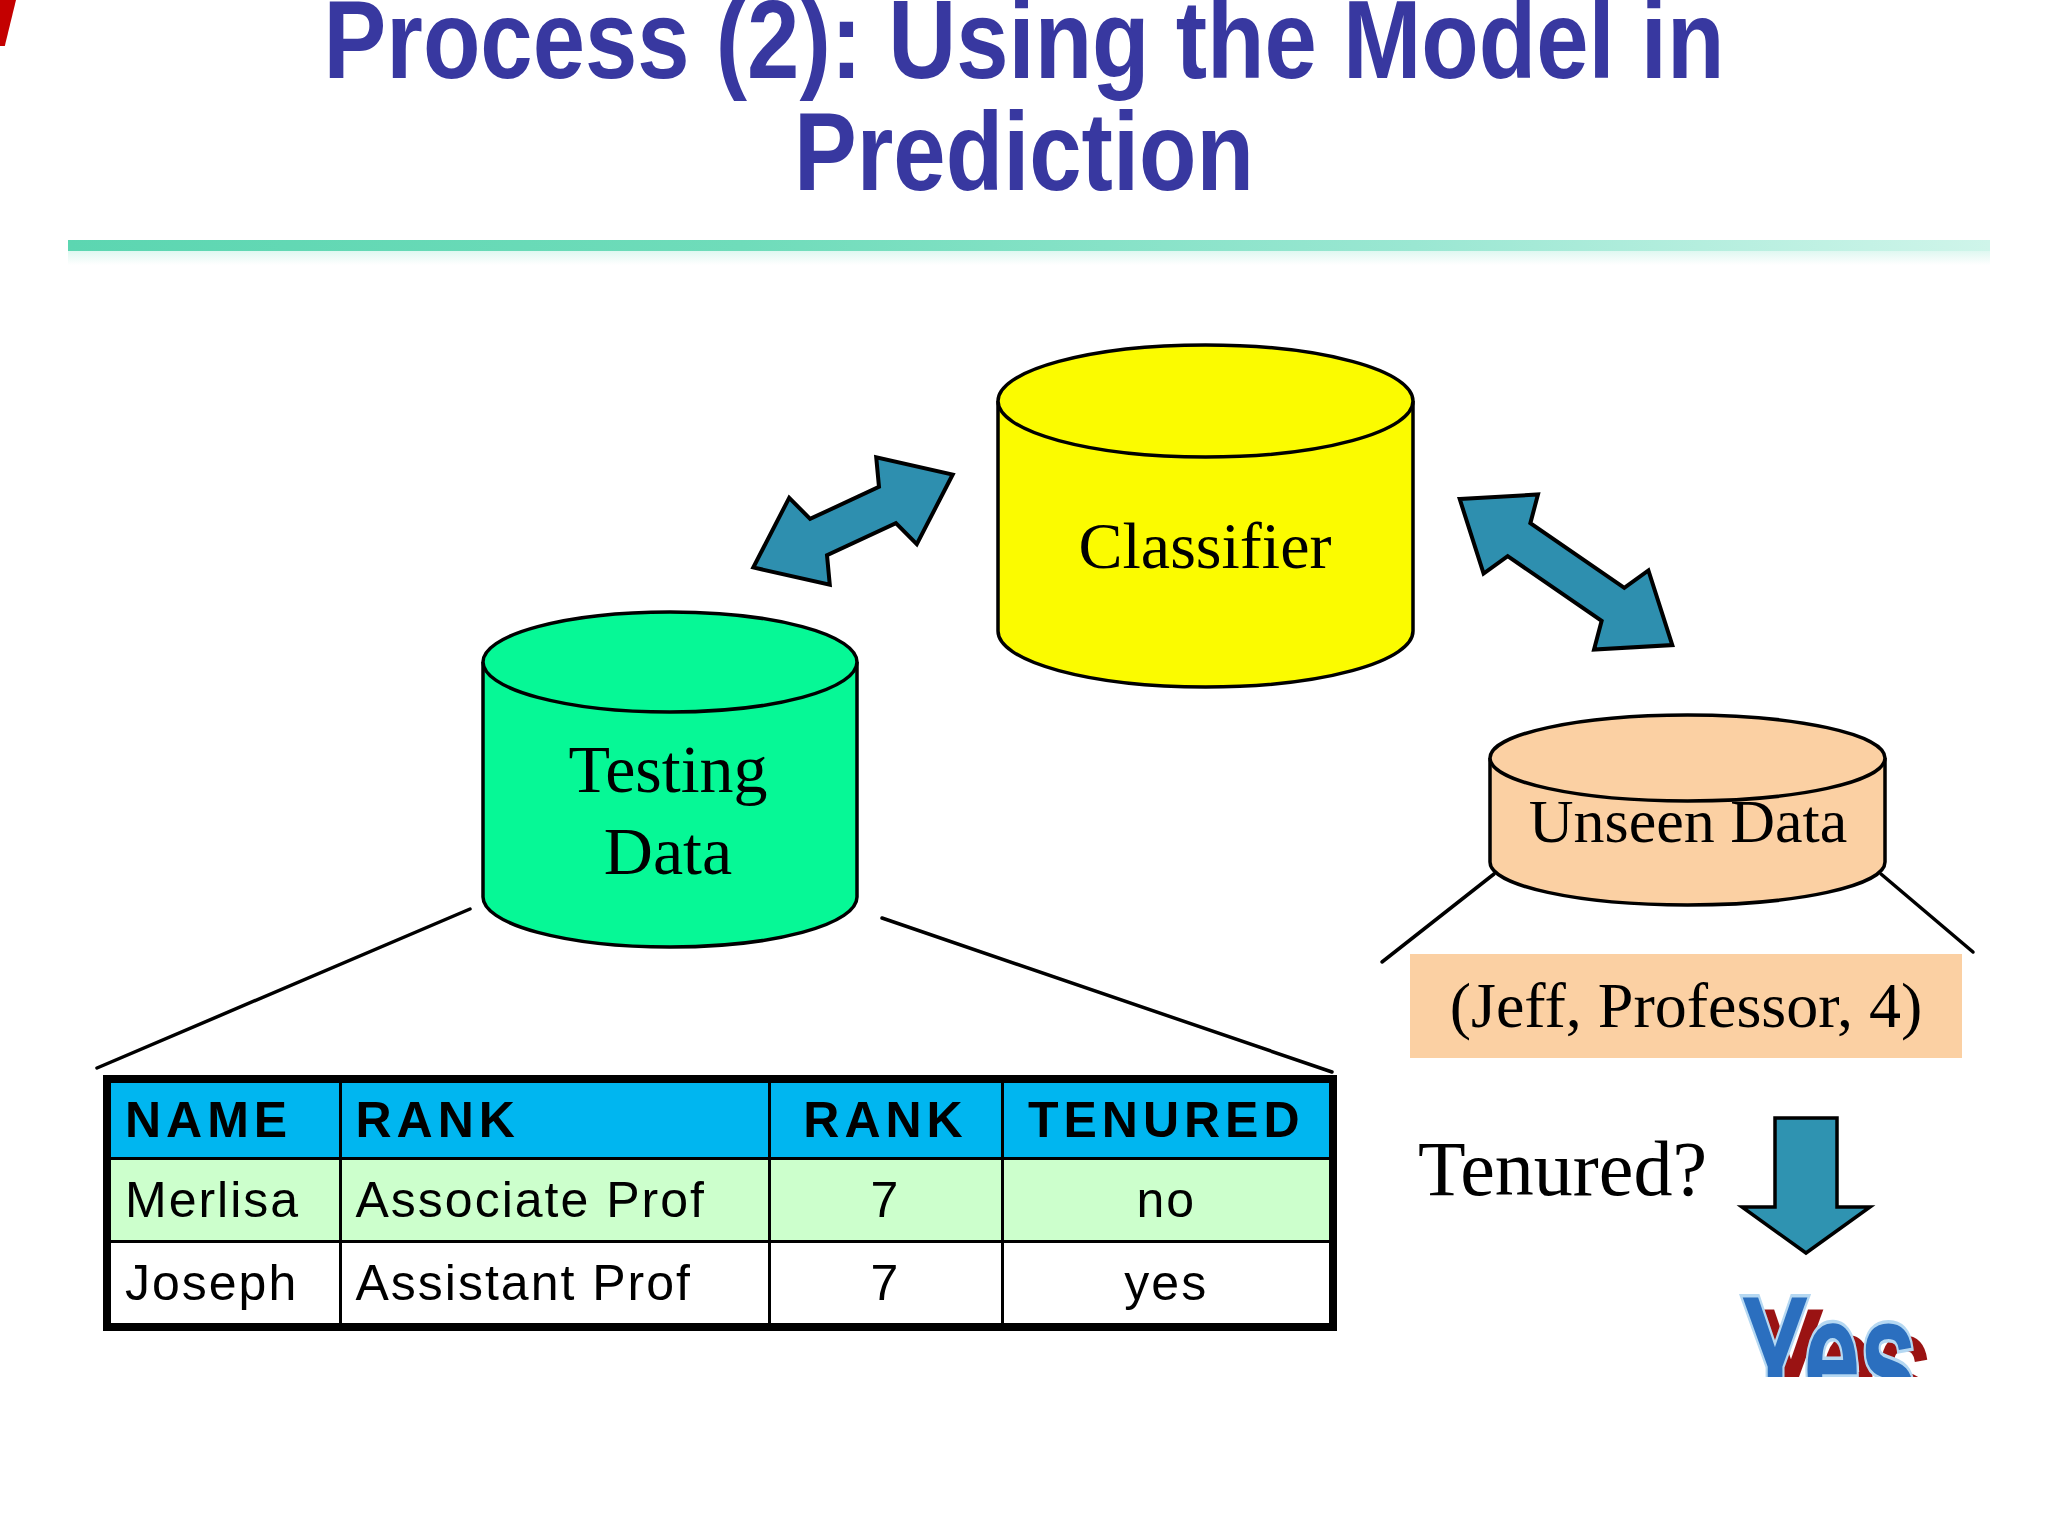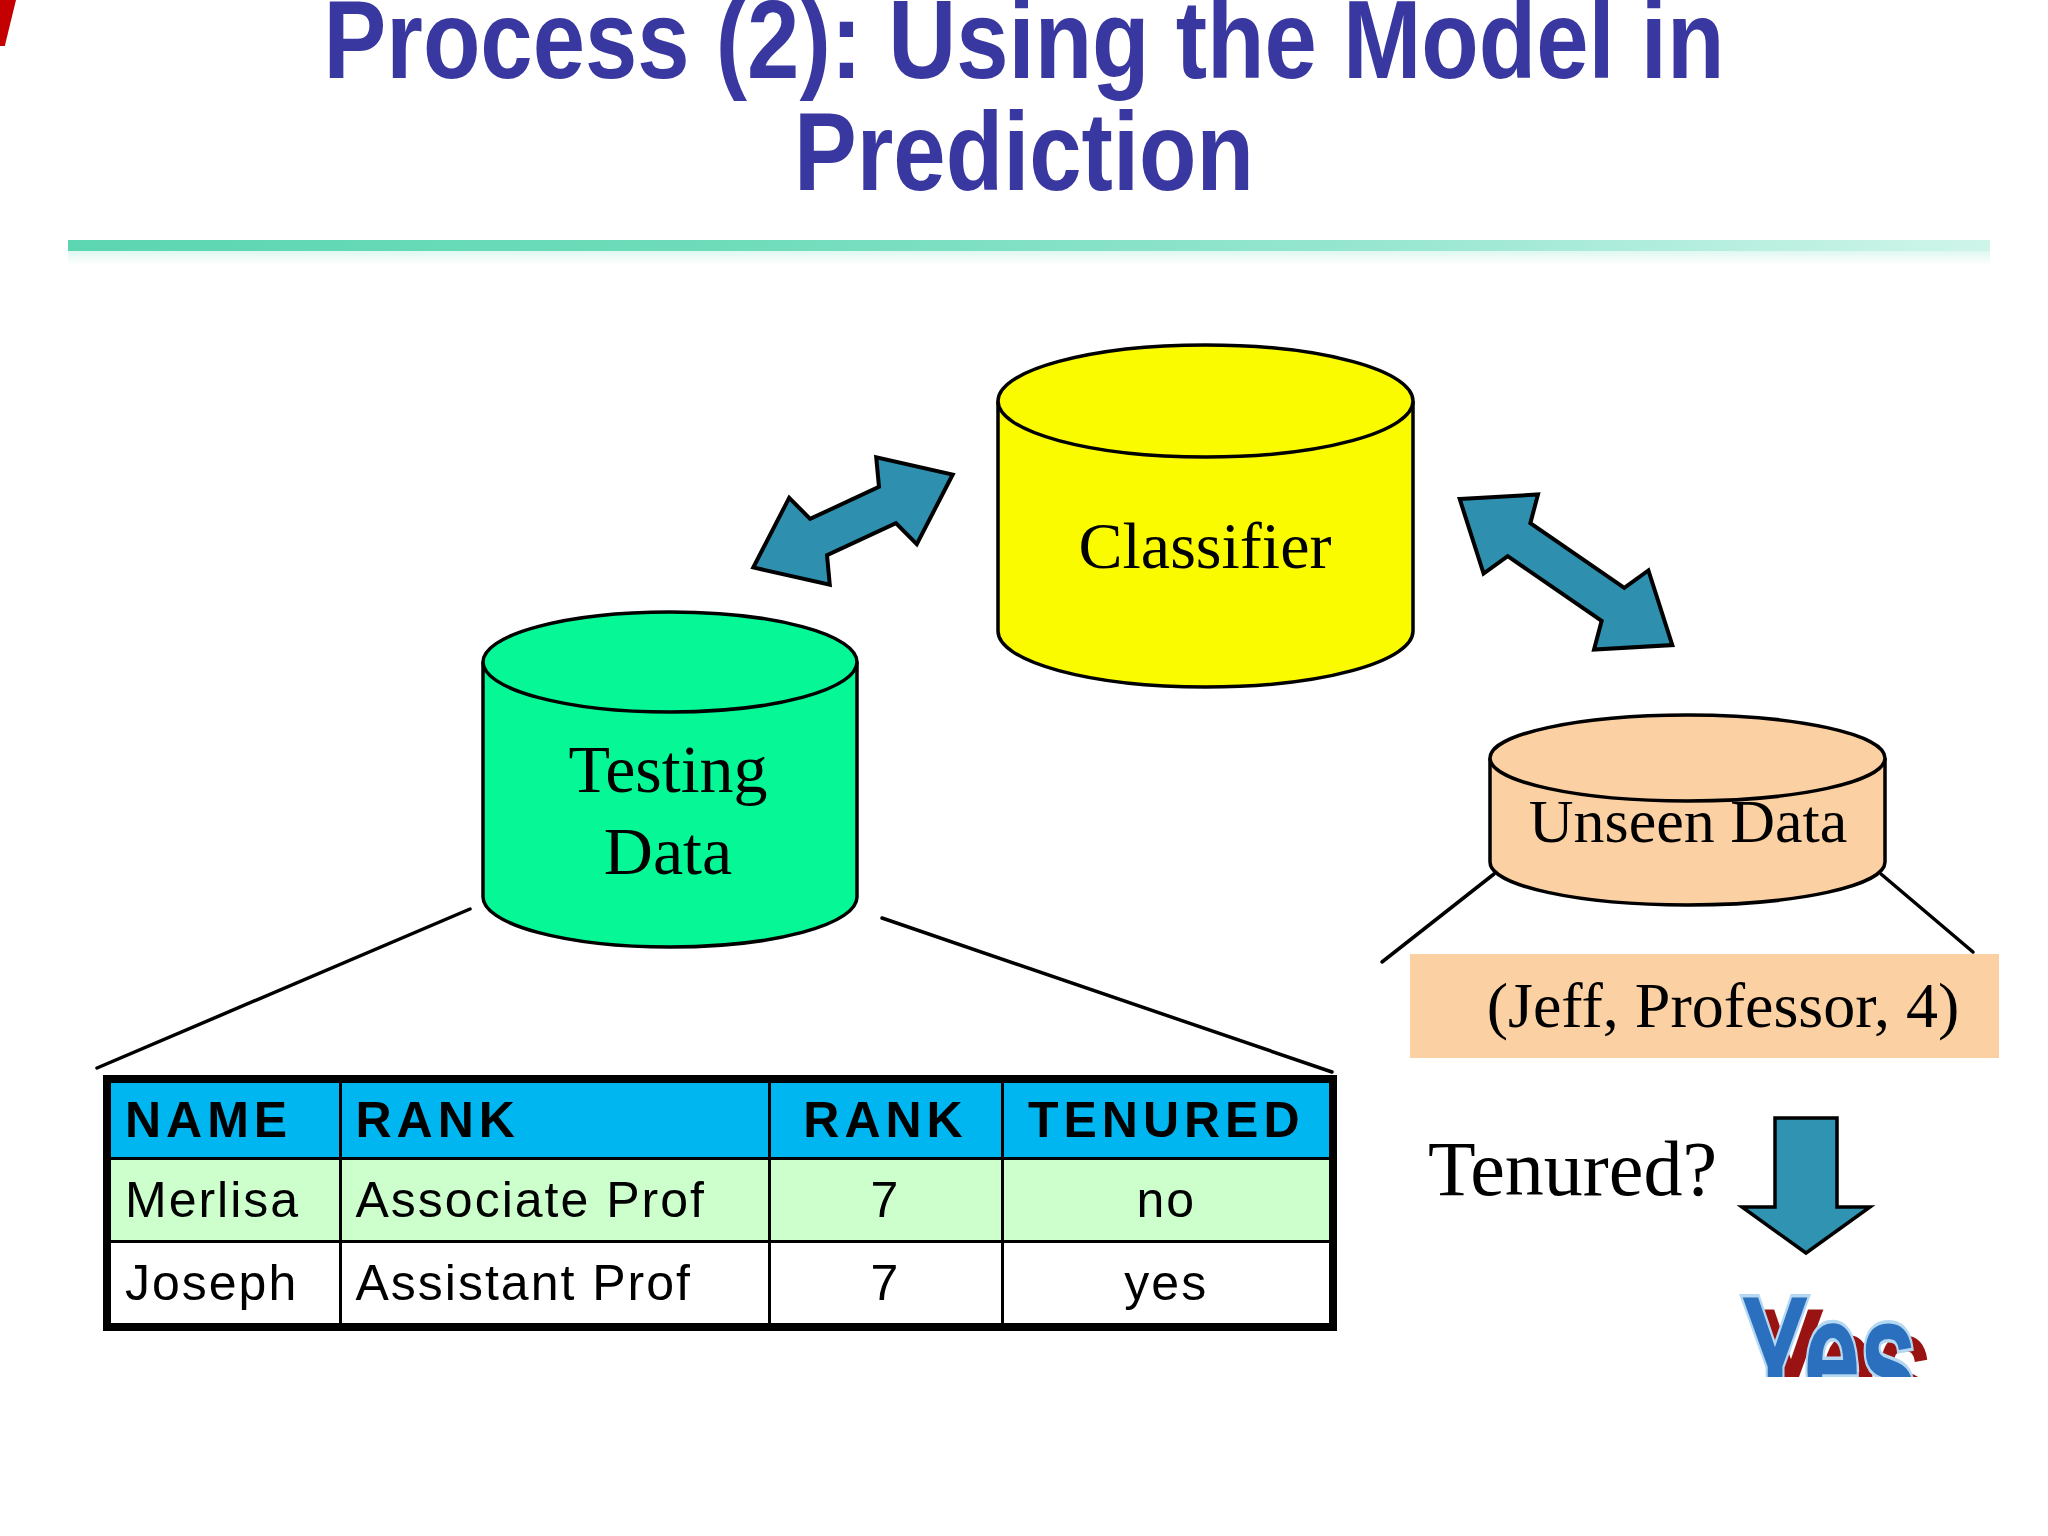--- a/index.html
+++ b/index.html
@@ -22,24 +22,24 @@
         background:linear-gradient(to bottom,#dff8f1,#ffffff);}
 
   
   svg.overlay{position:absolute;left:0;top:0;}
   svg text.serif{font-family:"Liberation Serif",serif;fill:#000;}
   svg text.wordart{font-family:"Liberation Sans",sans-serif;font-weight:bold;}
 
   
   .record-box{position:absolute;left:1410px;top:954px;width:552px;height:104px;
               background:#FBD0A3;display:flex;align-items:center;justify-content:center;
-              font-family:"Liberation Serif",serif;font-size:64px;color:#000;white-space:nowrap;padding-left:37px;}
+              font-family:"Liberation Serif",serif;font-size:64px;color:#000;white-space:nowrap;}
 
   .question{position:absolute;left:1418px;top:1124px;
-            font-family:"Liberation Serif",serif;font-size:78px;color:#000;margin-left:10px;}
+            font-family:"Liberation Serif",serif;font-size:78px;color:#000;}
 
   .page-number{position:absolute;left:1988px;top:1480px;font-size:44px;color:#111;}
 
   
   table.data{position:absolute;left:103px;top:1075px;border-collapse:collapse;
              table-layout:fixed;width:1229px;}
   table.data td,table.data th{border:3px solid #000;overflow:hidden;white-space:nowrap;
              font-size:50px;color:#000;height:78px;vertical-align:middle;}
   table.data th{background:#00B6F0;font-weight:bold;letter-spacing:5px;height:72px;}
   table.data .c-left{text-align:left;padding-left:14px;}

